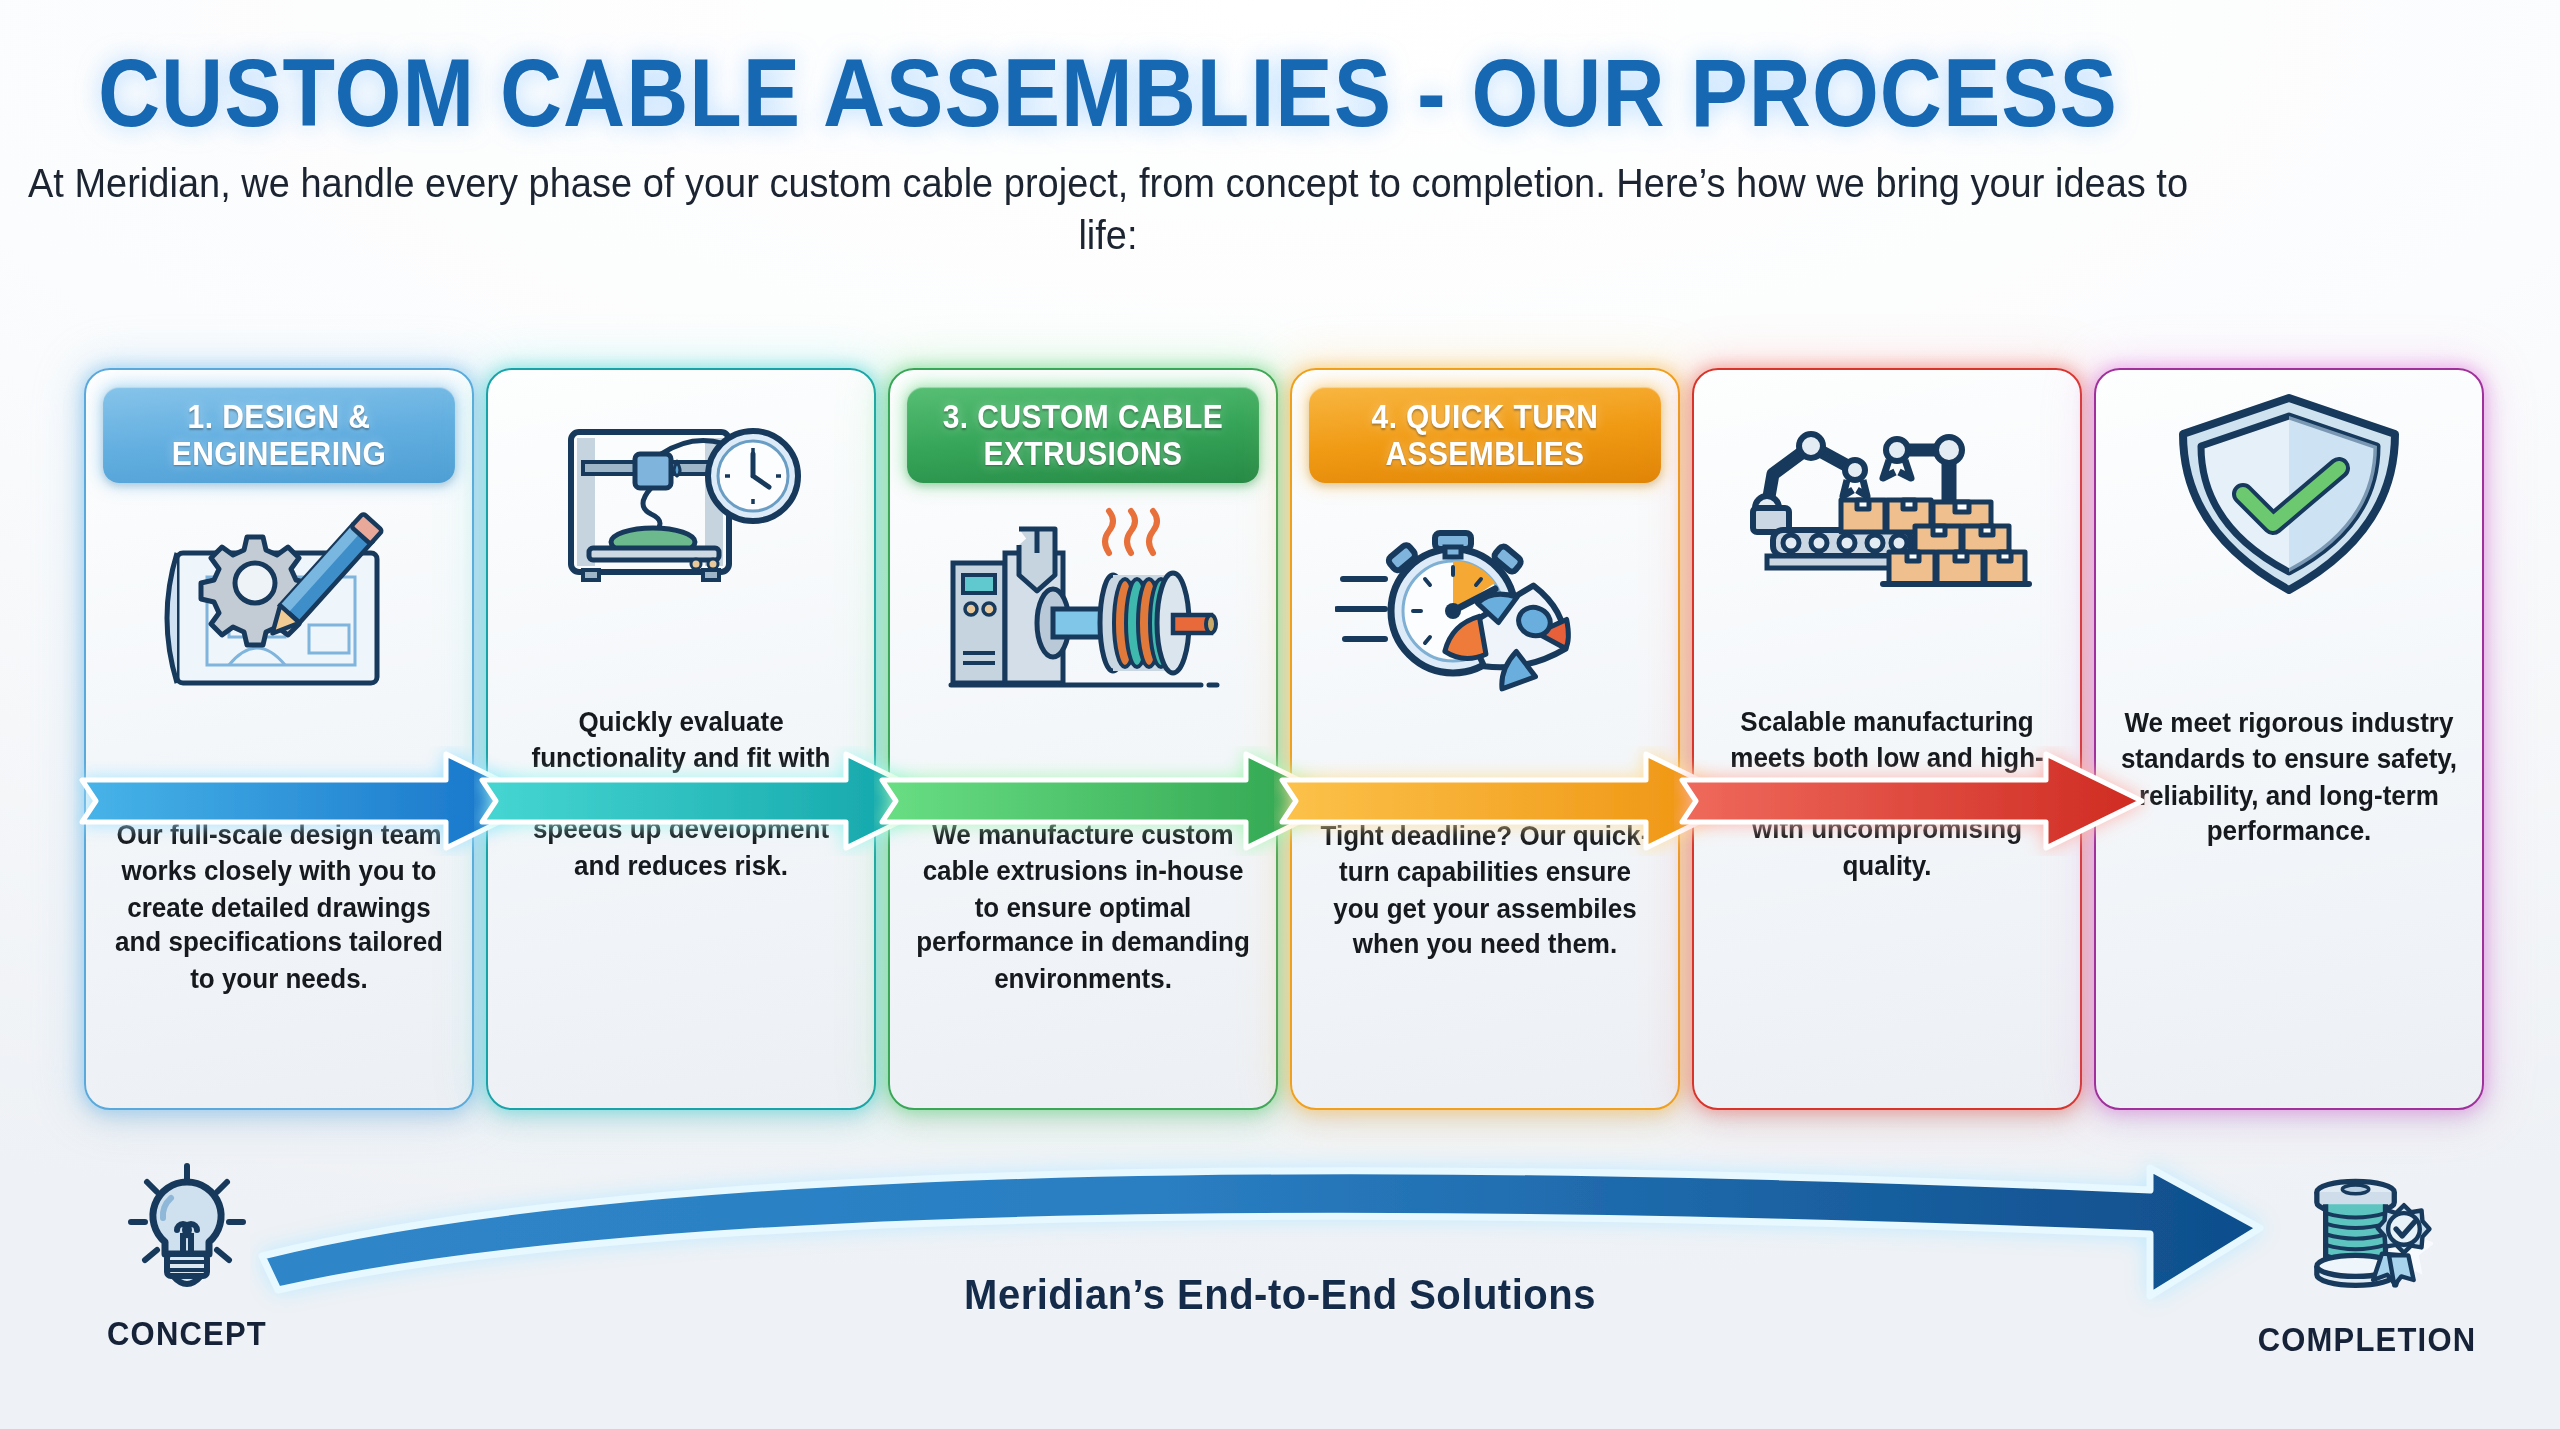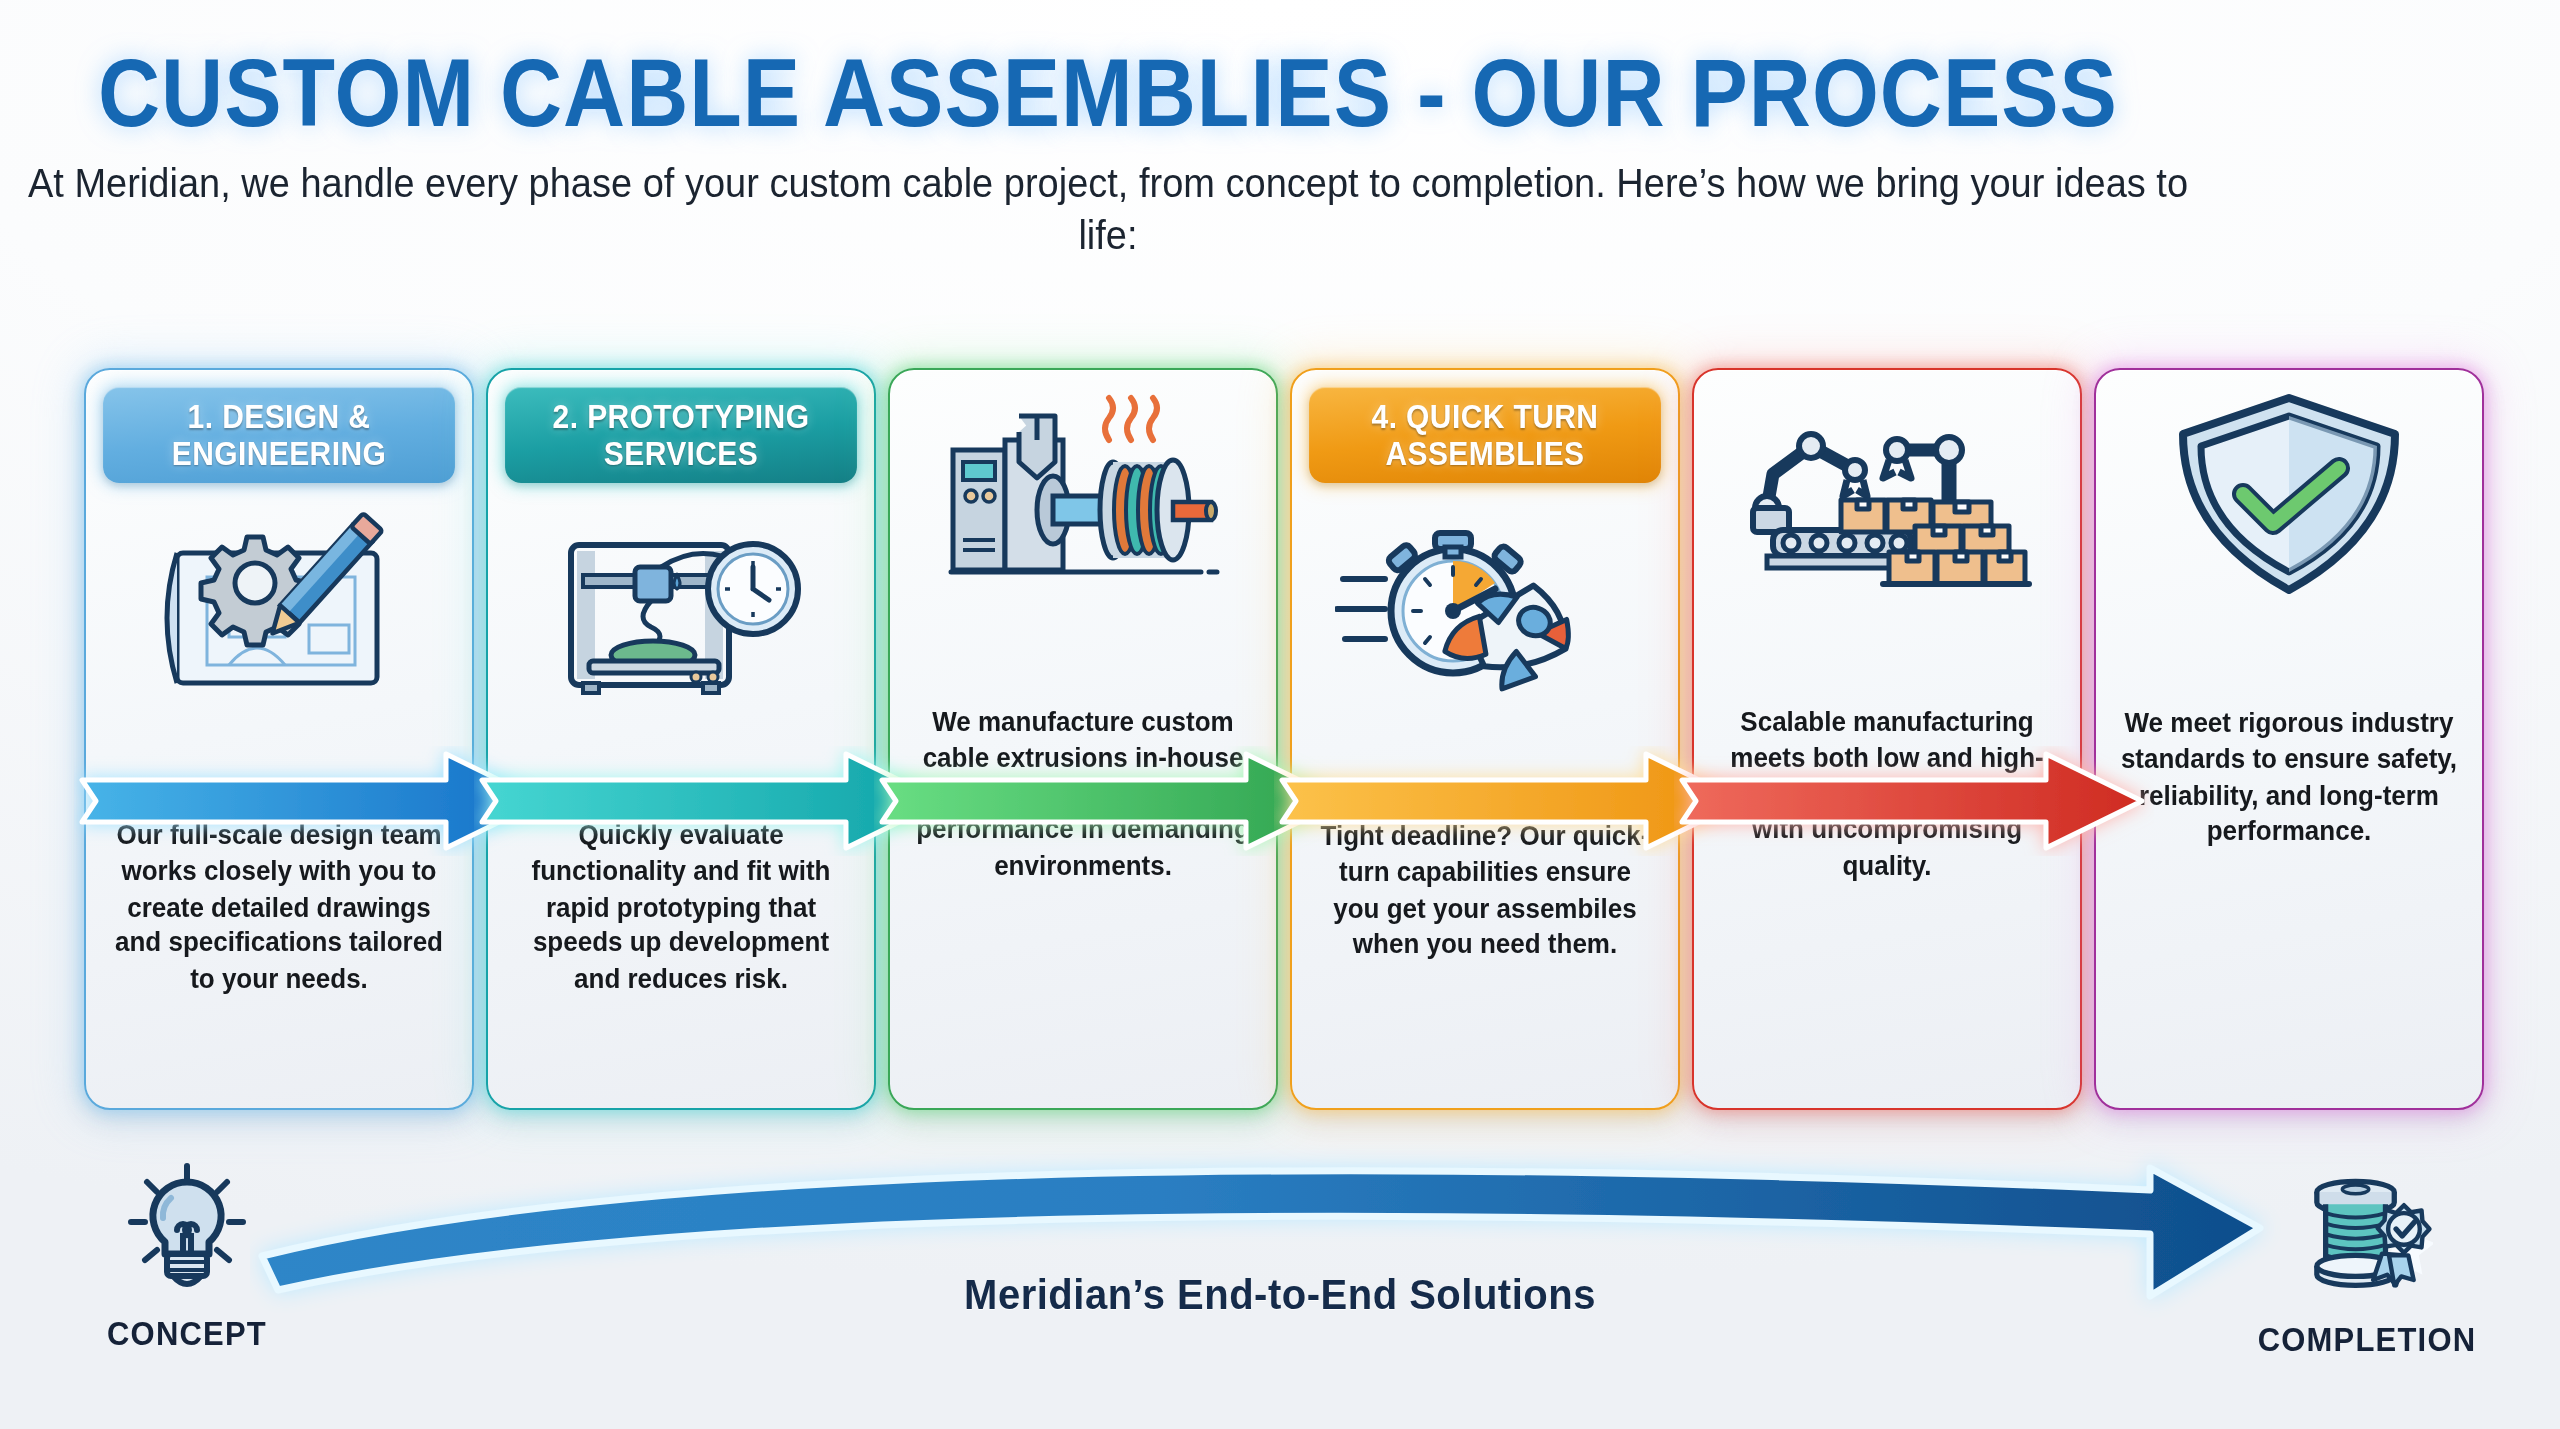--- a/index.html
+++ b/index.html
@@ -158,23 +158,20 @@
           <rect x="192" y="18" width="11" height="108" fill="#79b6e0"></rect>
           <rect x="192" y="2" width="26" height="18" rx="3" fill="#e8a99b" stroke="#17395c" stroke-width="4.5"></rect>
           <path d="M192 126 l13 26 13-26z" fill="#f0cb93" stroke="#17395c" stroke-width="4.5" stroke-linejoin="round"></path>
         </g>
       </svg>
     </div>
     <div class="card-body">Our full-scale design team works closely with you to create detailed drawings and specifications tailored to your needs.</div>
   </div>
 
   <div class="card" style="--accent:#17a3a8; --glow:rgba(60,215,215,.50); --glow2:rgba(120,230,225,.28); --hdr:#1b9ea3; --hdr-lt:#3cbcbd; --hdr-dk:#147f86;">
-    <div class="card-header">
-      <div class="card-header-text">2. PROTOTYPING SERVICES</div>
-    </div>
     <div class="card-icon">
       <svg viewBox="0 0 300 205">
         <rect x="40" y="40" width="158" height="140" rx="8" fill="none" stroke="#17395c" stroke-width="6"></rect>
         <rect x="46" y="46" width="18" height="128" fill="#c6d4e0"></rect>
         <rect x="174" y="46" width="18" height="128" fill="#c6d4e0"></rect>
         <rect x="52" y="70" width="134" height="12" fill="#9fb6c9" stroke="#17395c" stroke-width="4"></rect>
         <rect x="104" y="62" width="36" height="34" rx="5" fill="#7fb4dd" stroke="#17395c" stroke-width="5"></rect>
         <path d="M146 70 q6 10 0 14 q-6-4 0-14z" fill="#5ba2d4" stroke="#17395c" stroke-width="3"></path>
         <path d="M120 96 q-16 18 0 26 q18 8 0 22" fill="none" stroke="#17395c" stroke-width="5"></path>
         <ellipse cx="122" cy="150" rx="42" ry="14" fill="#6cb98d" stroke="#17395c" stroke-width="5"></ellipse>
@@ -189,20 +186,23 @@
         <g stroke="#17395c" stroke-width="3.5">
           <path d="M222 56 v5 M222 107 v5 M194 84 h5 M245 84 h5"></path>
         </g>
         <path d="M222 84 v-22 M222 84 l16 11" stroke="#17395c" stroke-width="5" stroke-linecap="round" fill="none"></path>
       </svg>
     </div>
     <div class="card-body">Quickly evaluate functionality and fit with rapid prototyping that speeds up development and reduces risk.</div>
   </div>
 
   <div class="card" style="--accent:#3aa758; --glow:rgba(80,215,110,.50); --glow2:rgba(130,230,150,.28); --hdr:#35a458; --hdr-lt:#57bf74; --hdr-dk:#268a46;">
+    <div class="card-header">
+      <div class="card-header-text">3. CUSTOM CABLE EXTRUSIONS</div>
+    </div>
     <div class="card-icon">
       <svg viewBox="0 0 300 205">
         <rect x="20" y="58" width="52" height="120" fill="#c6d4e0" stroke="#17395c" stroke-width="5"></rect>
         <rect x="30" y="70" width="32" height="18" fill="#5fc9cf" stroke="#17395c" stroke-width="4"></rect>
         <circle cx="38" cy="104" r="6" fill="#e8c89b" stroke="#17395c" stroke-width="3.5"></circle>
         <circle cx="56" cy="104" r="6" fill="#e8c89b" stroke="#17395c" stroke-width="3.5"></circle>
         <path d="M30 148 h32 M30 158 h32" stroke="#17395c" stroke-width="4"></path>
         <rect x="72" y="48" width="58" height="130" fill="#d3dee8" stroke="#17395c" stroke-width="5"></rect>
         <path d="M86 24 h18 v24 M104 24 h18 v46 l-18 16 -18-16 v-30" fill="#c6d4e0" stroke="#17395c" stroke-width="5" stroke-linejoin="round"></path>
         <ellipse cx="120" cy="118" rx="16" ry="34" fill="#b9c9d8" stroke="#17395c" stroke-width="5"></ellipse>

